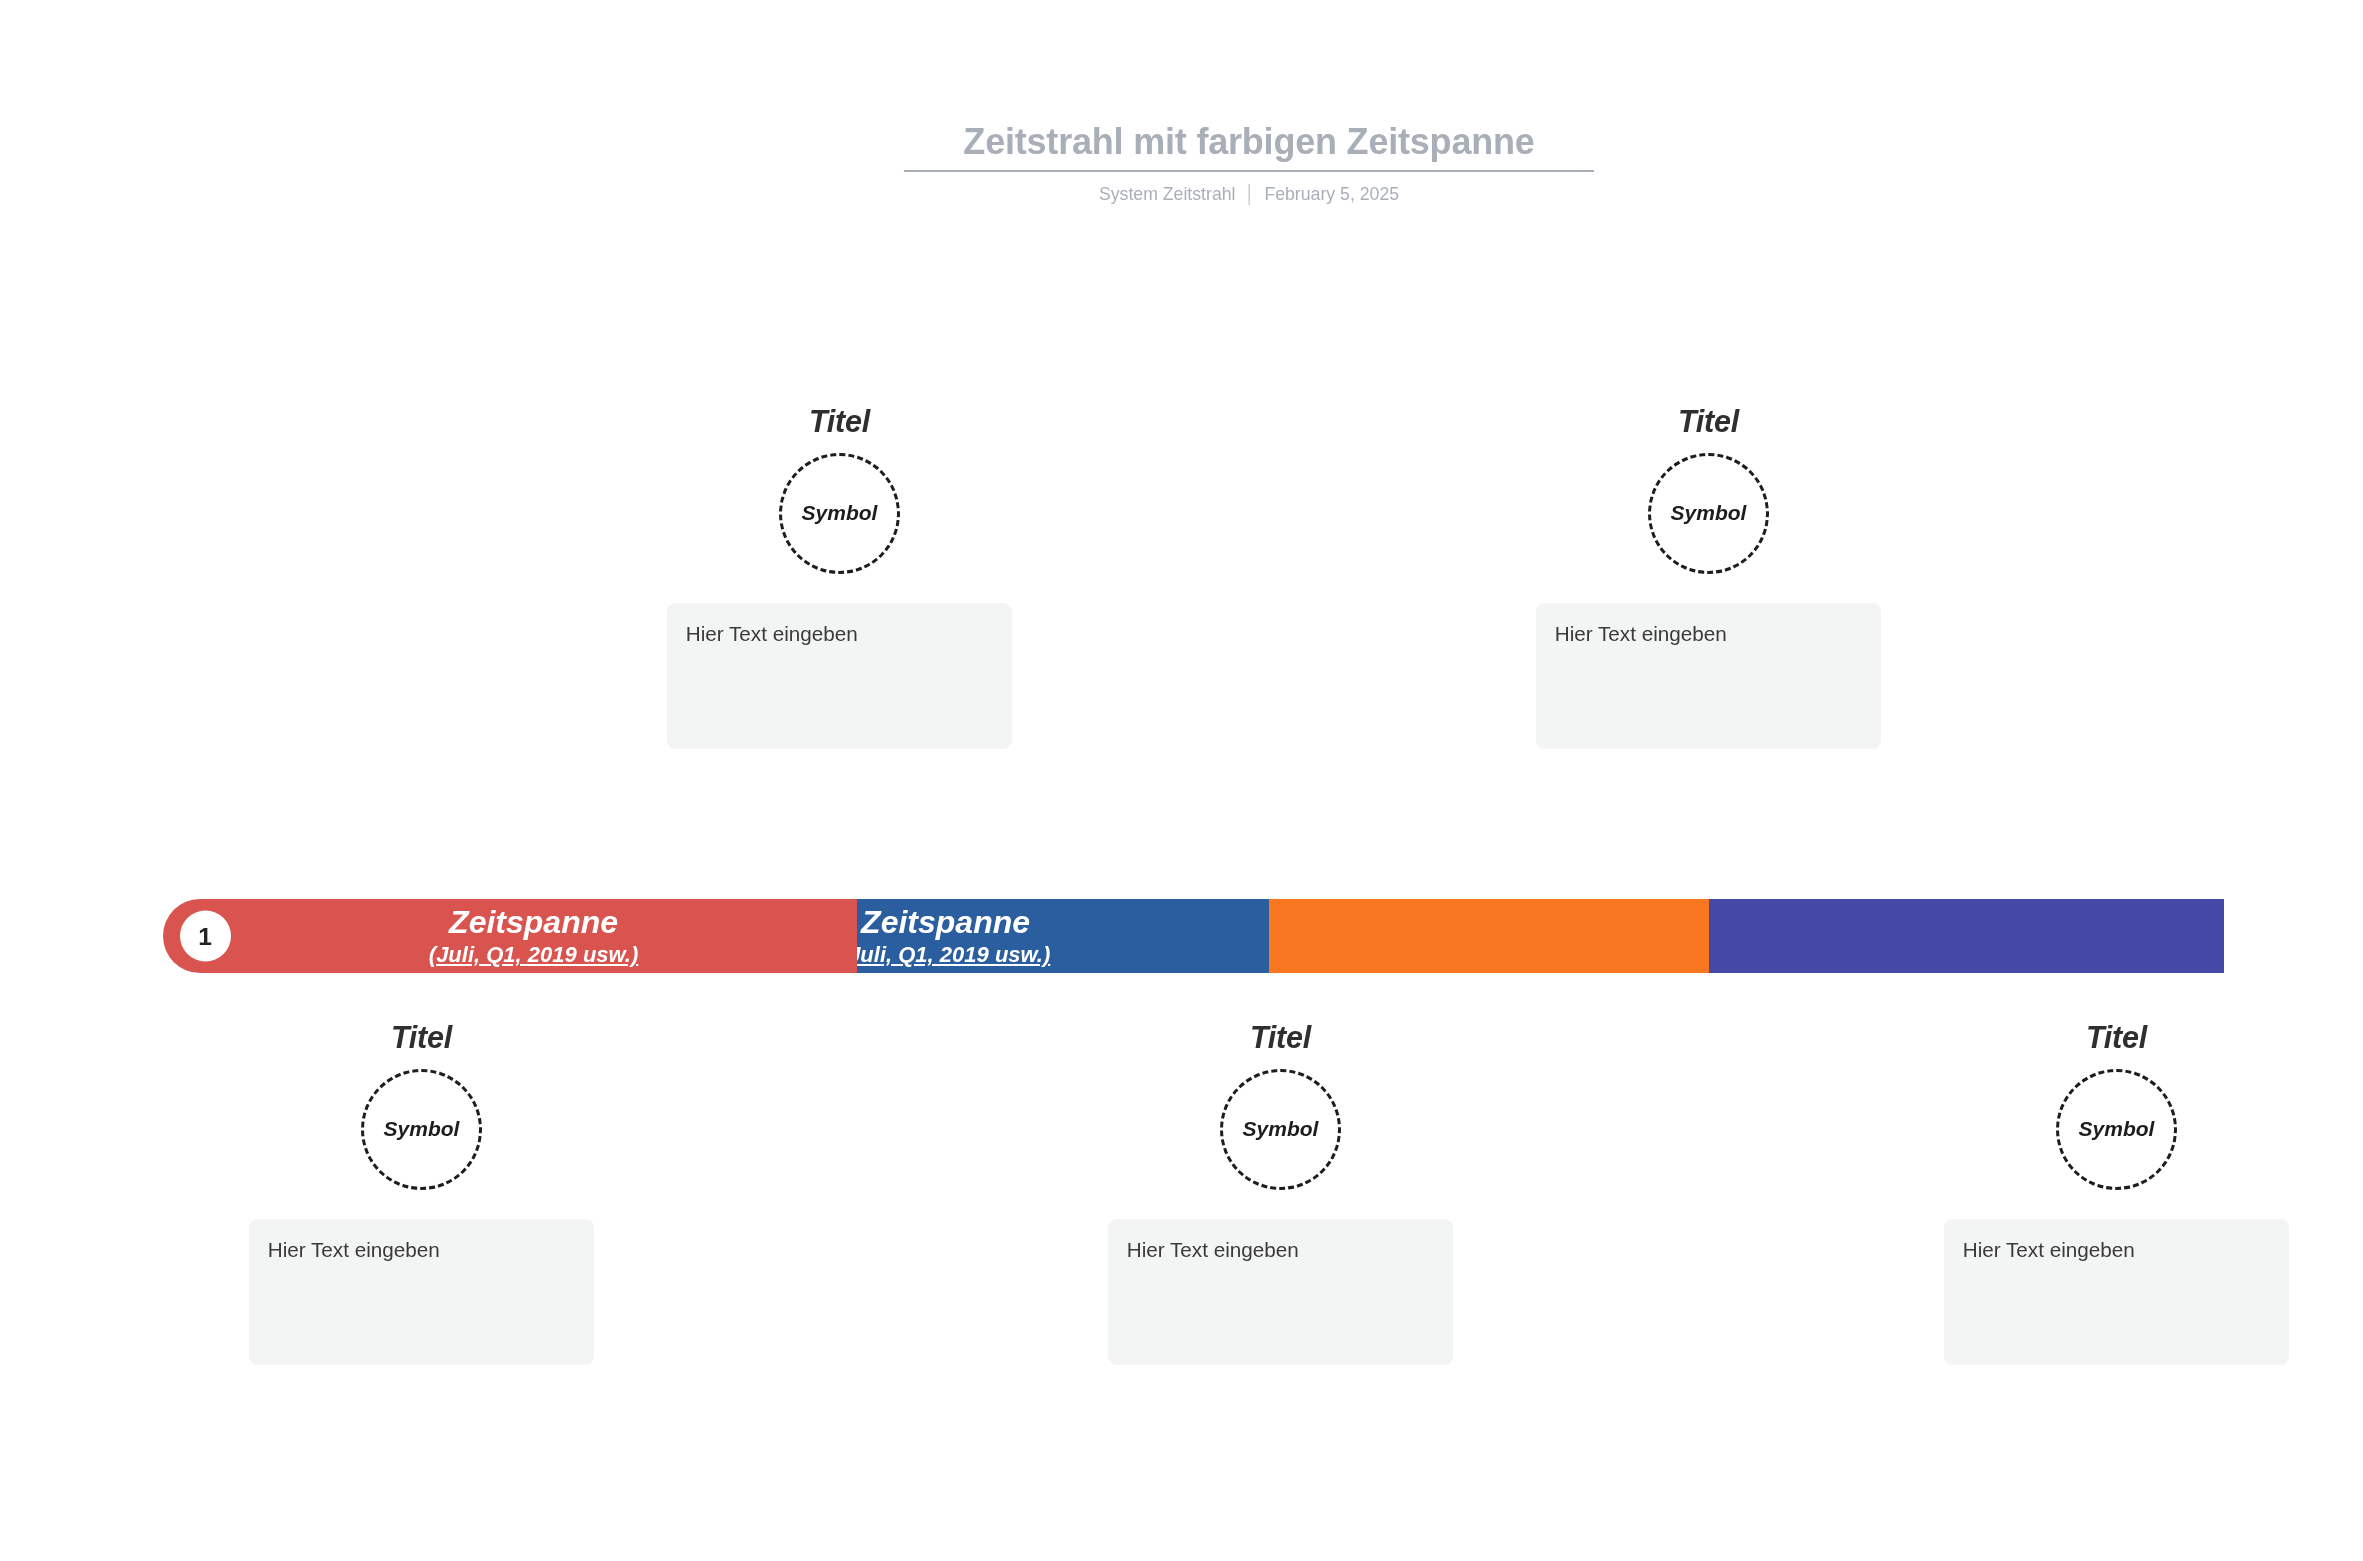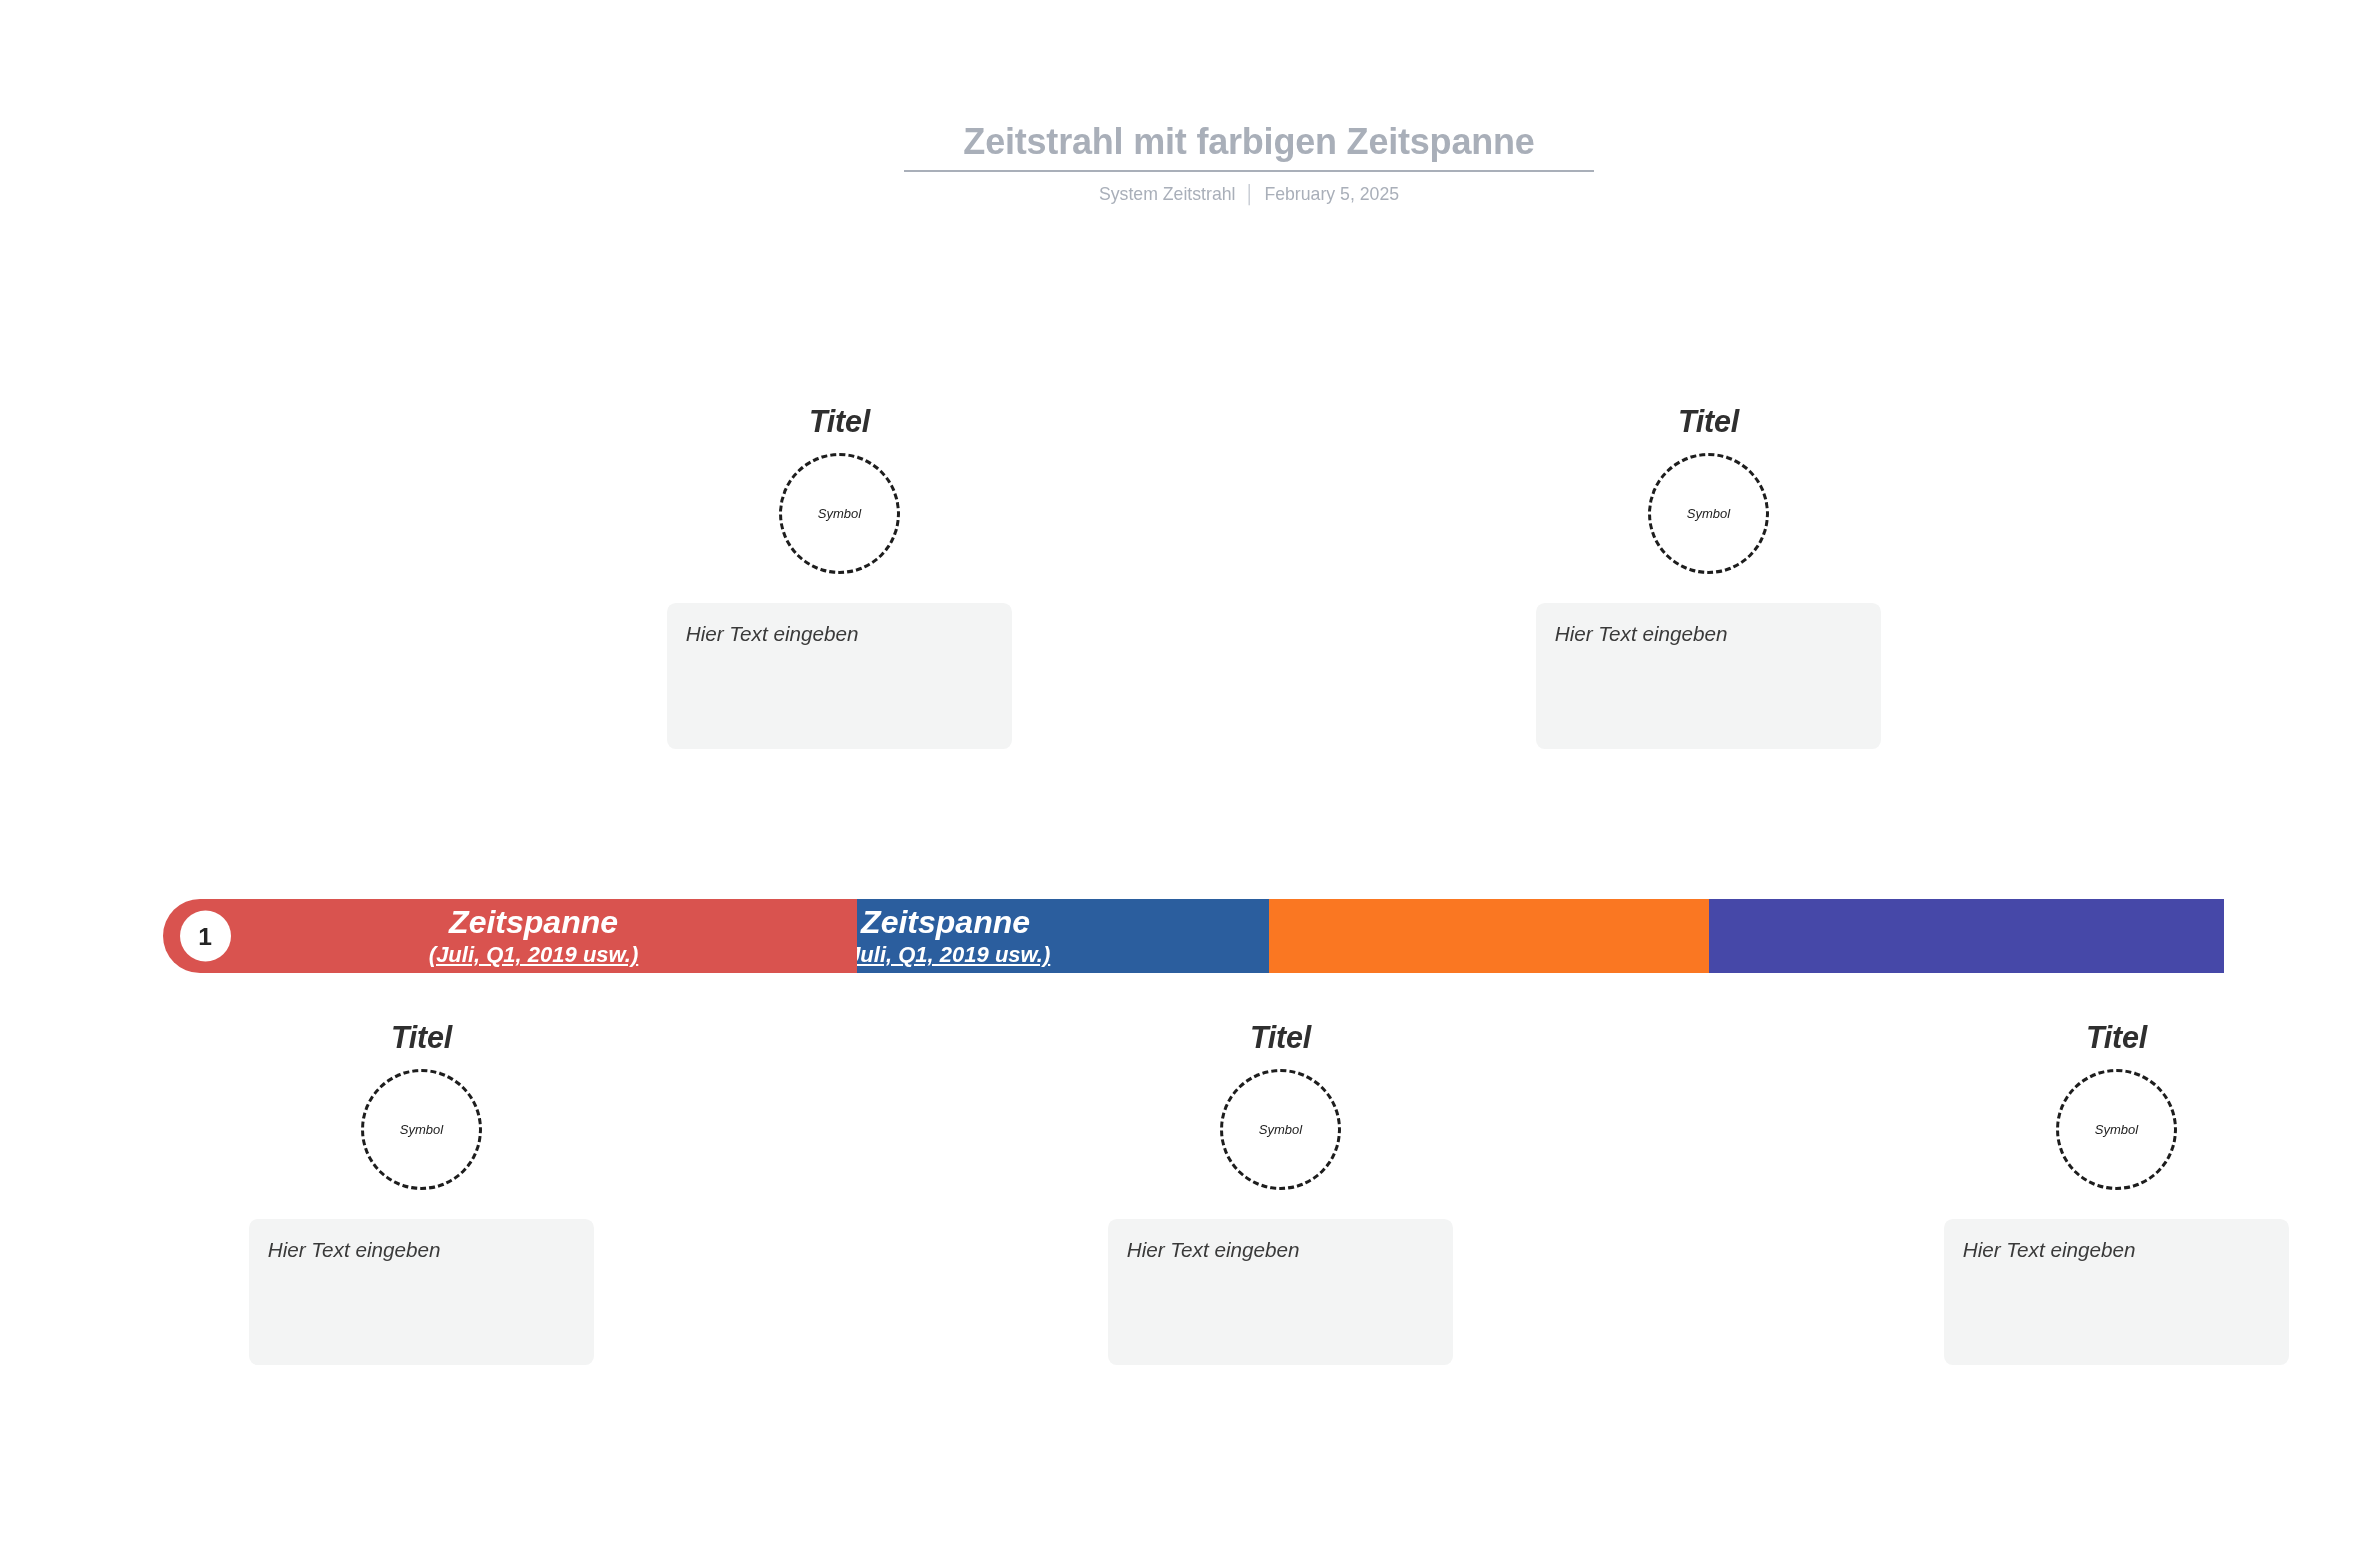--- a/index.html
+++ b/index.html
@@ -123,33 +123,33 @@
     text-align: right;
   }
   .symbol-circle {
     width: 115px;
     height: 115px;
     border: 3px dashed #1d1d1d;
     border-radius: 50%;
     display: flex;
     align-items: center;
     justify-content: center;
-    font-size: 13px;
+    font-size: 21px;
     font-style: italic;
     color: #1d1d1d;
+    font-weight: bold;
   }
   .text-card {
     width: 345px;
     height: 146px;
     background: #f3f4f4;
     border-radius: 8.9px;
     box-sizing: border-box;
     padding: 18.7px 18.7px 0 18.7px;
     font-size: 20.7px;
-    font-style: italic;
     color: #3a3a3a;
   }
 
   
   .block.above .block-title { margin-bottom: 13.8px; }
   .block.above .symbol-circle { margin-bottom: 29.6px; }
 
   
   .block.below .block-title { margin-bottom: 13.8px; }
   .block.below .symbol-circle { margin-bottom: 29.6px; }

